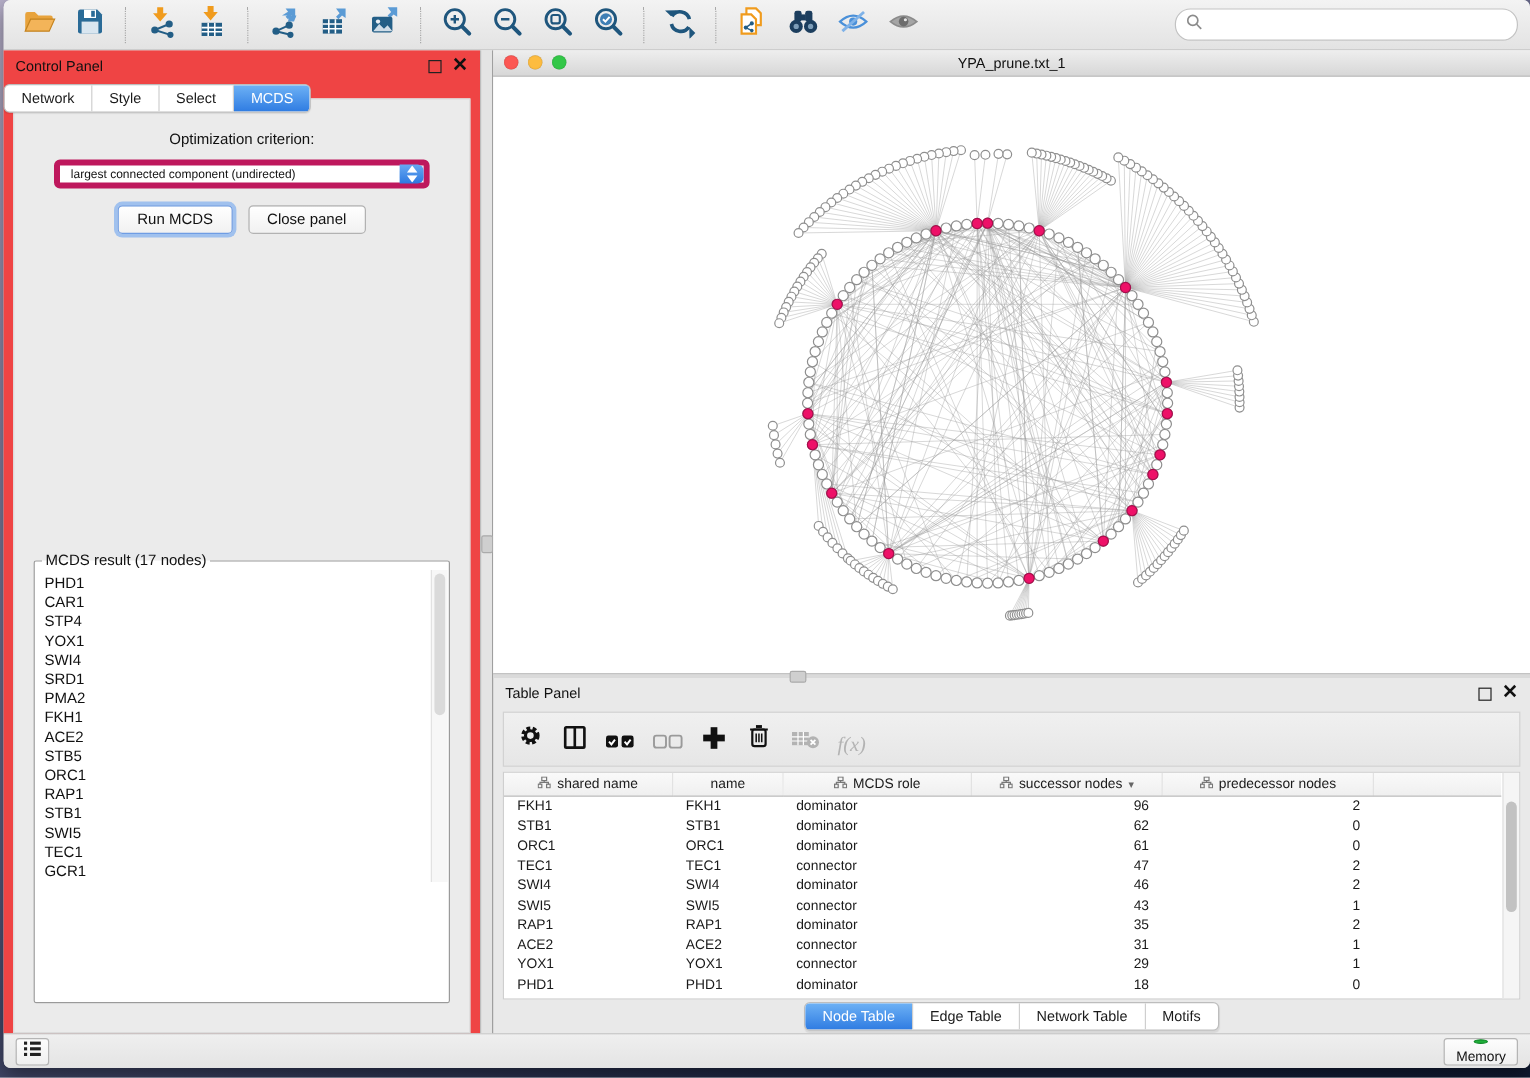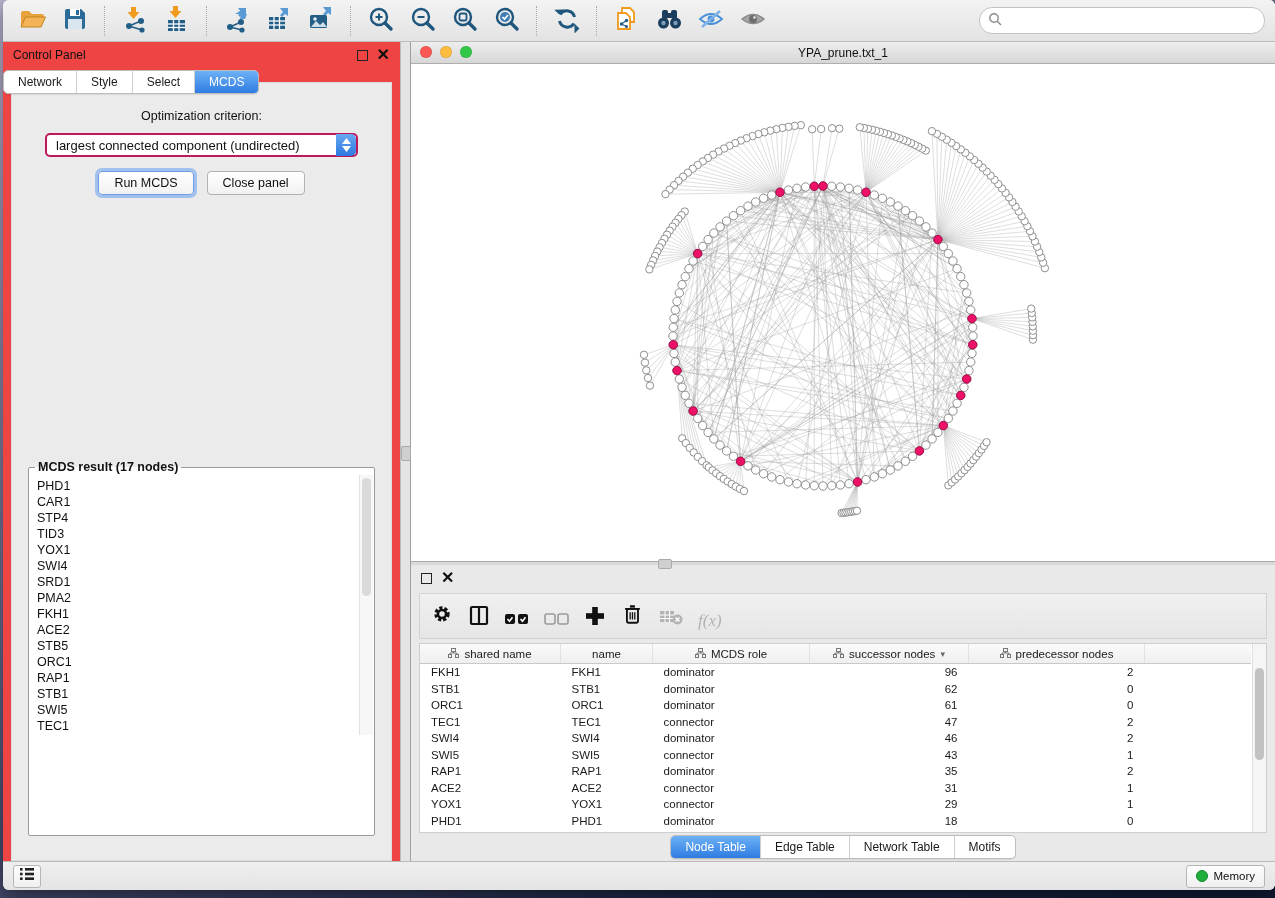--- a/index.html
+++ b/index.html
@@ -30,34 +30,34 @@
   .close-ic{font-size:16px;font-weight:bold;color:#111;line-height:10px;}
   .seg{display:inline-flex;background:#fff;border:1px solid #bdbdbd;border-radius:5px;overflow:hidden;
        font-size:12px;box-shadow:0 1px 1px rgba(0,0,0,.08);}
   .seg>div{padding:4px 14px;border-right:1px solid #cfcfcf;color:#1a1a1a;white-space:nowrap;}
   .seg>div:last-child{border-right:none;}
   .seg>div.sel{background:linear-gradient(#6db1f5,#2f7ce2);color:#fff;}
   .cp-tabs-row{display:flex;justify-content:flex-start;margin-top:2px;position:relative;z-index:2;}
   .cp-inner{flex:1;margin:-12px 8px 0 8px;border:1px solid #dcdcdc;background:#ebebeb;
             display:flex;flex-direction:column;align-items:center;padding-top:26px;}
   .opt-label{font-size:12.5px;color:#111;margin-bottom:10px;}
-  .dropdown{width:313px;height:24px;background:#fff;border:2px solid #be185d;border-radius:5px;
-            position:relative;display:flex;align-items:center;font-size:13px;color:#111;
+  .dropdown{width:313px;height:24px;background:#fff;border:5px solid #be185d;border-radius:5px;
+            position:relative;display:flex;align-items:center;font-size:10px;color:#111;
             padding-left:9px;box-sizing:border-box;margin-bottom:14px;}
   .dd-arrows{position:absolute;right:0px;top:-1px;bottom:-1px;width:20px;border-radius:0 5px 5px 0;
              background:linear-gradient(#67a9f2,#2d78e0);display:flex;flex-direction:column;
              align-items:center;justify-content:center;gap:2px;}
   .btn-row{display:flex;gap:13px;}
   .btn{background:linear-gradient(#ffffff,#f1f1f1);border:1px solid #b2b2b2;border-radius:4px;
        font-size:12.5px;color:#111;padding:4px 15px;font-family:"Liberation Sans",sans-serif;}
   .btn.focusring{box-shadow:0 0 0 3px rgba(110,165,240,.6);border-color:#6f9de4;}
   .cp-spacer{flex:1;}
   fieldset.mcds{width:345px;height:372px;flex:0 0 auto;margin:0 0 24px 0;background:#fff;
                 border:1px solid #9a9a9a;border-radius:2px;padding:2px 0 0 0;position:relative;}
-  fieldset.mcds legend{font-size:12.5px;color:#111;margin-left:6px;padding:0 3px;font-weight:bold;}
+  fieldset.mcds legend{font-size:12.5px;color:#111;margin-left:6px;padding:0 3px;}
   .mcds-list{font-size:12.5px;color:#111;line-height:16px;padding:2px 8px;}
   .mcds-scroll{position:absolute;top:1px;right:1px;bottom:1px;width:13px;background:#f7f7f7;border-left:1px solid #e2e2e2;}
   .mcds-thumb{position:absolute;top:3px;left:1.5px;width:9px;height:118px;background:#dadada;border-radius:5px;}
   
   .vsplit{width:9px;flex:0 0 9px;background:#e4e4e4;border-left:1px solid #bdbdbd;border-right:1px solid #9f9f9f;position:relative;}
   .vsplit .grip{position:absolute;top:404px;left:0px;width:8px;height:13px;background:#cfcfcf;border:1px solid #aaa;border-radius:2px;}
   
   .rcol{flex:1;display:flex;flex-direction:column;min-width:0;background:#e9e9e9;}
   .netwin{height:519px;flex:0 0 519px;display:flex;flex-direction:column;border-bottom:1px solid #a9a9a9;}
   .net-title{height:21px;flex:0 0 21px;background:linear-gradient(#eeeeee,#d7d7d7);border-bottom:1px solid #aeaeae;
@@ -84,21 +84,21 @@
   .num{text-align:right;}
   .tscroll{position:absolute;top:0;right:0;bottom:0;width:13px;background:#f5f5f5;border-left:1px solid #e0e0e0;}
   .tthumb{position:absolute;top:24px;left:2px;width:9px;height:92px;background:#c2c2c2;border-radius:5px;}
   .tp-tabs{height:28px;flex:0 0 28px;display:flex;align-items:center;justify-content:center;}
   
   .status{height:28px;flex:0 0 28px;background:linear-gradient(#efefef,#e4e4e4);border-top:1px solid #b9b9b9;
           border-radius:0 0 6px 6px;display:flex;align-items:center;padding:0 10px;}
   .list-btn{width:26px;height:21px;background:linear-gradient(#fdfdfd,#f0f0f0);border:1px solid #b5b5b5;
             border-radius:3px;display:flex;align-items:center;justify-content:center;}
   .mem-btn{margin-left:auto;height:21px;background:linear-gradient(#fdfdfd,#f0f0f0);border:1px solid #b5b5b5;
-           border-radius:3px;display:flex;align-items:center;gap:5px;padding:0 9px;font-size:11.5px;color:#111;}
+           border-radius:3px;display:flex;align-items:center;gap:5px;padding:0 9px;font-size:11.5px;color:#111;flex-direction:column;}
   .mem-dot{width:10px;height:10px;border-radius:50%;background:#1faf3a;border:1px solid #128a2a;}
 </style>
 </head>
 <body>
 
 <div class="app">
 
   <div class="toolbar">
     <div class="tb-btn">
       <span><svg width="30" height="26" viewBox="0 0 30 26">
@@ -286,33 +286,33 @@
           <button class="btn focusring">Run MCDS</button>
           <button class="btn">Close panel</button>
         </div>
         <div class="cp-spacer"></div>
         <fieldset class="mcds">
           <legend>MCDS result (17 nodes)</legend>
           <div class="mcds-list" id="mcds-list">
               <div>PHD1</div>
               <div>CAR1</div>
               <div>STP4</div>
-              <div>TID3</div>
               <div>YOX1</div>
               <div>SWI4</div>
               <div>SRD1</div>
               <div>PMA2</div>
               <div>FKH1</div>
               <div>ACE2</div>
               <div>STB5</div>
               <div>ORC1</div>
               <div>RAP1</div>
               <div>STB1</div>
               <div>SWI5</div>
               <div>TEC1</div>
+              <div>GCR1</div>
             </div>
           <div class="mcds-scroll">
             <div class="mcds-thumb"></div>
           </div>
         </fieldset>
       </div>
     </div>
 
     <div class="vsplit">
       <div class="grip"></div>
@@ -1031,20 +1031,21 @@
             </svg>
         </div>
       </div>
 
       <div class="hsplit">
         <div class="grip"></div>
       </div>
 
       <div class="tpanel">
         <div class="panel-head">
+          <span class="ph-title">Table Panel</span>
           <span class="win-ic">
             <span class="float-ic"></span>
             <span class="close-ic">✕</span>
           </span>
         </div>
         <div class="tp-toolbar">
           <span class="tpi">
             <span><svg width="24" height="26" viewBox="0 0 26 28">
               <circle cx="13" cy="14" r="6.5" fill="none" stroke="#111" stroke-width="3.6" stroke-dasharray="3.3 2.1"></circle>
               <circle cx="13" cy="14" r="4.4" fill="none" stroke="#111" stroke-width="2.8"></circle>

